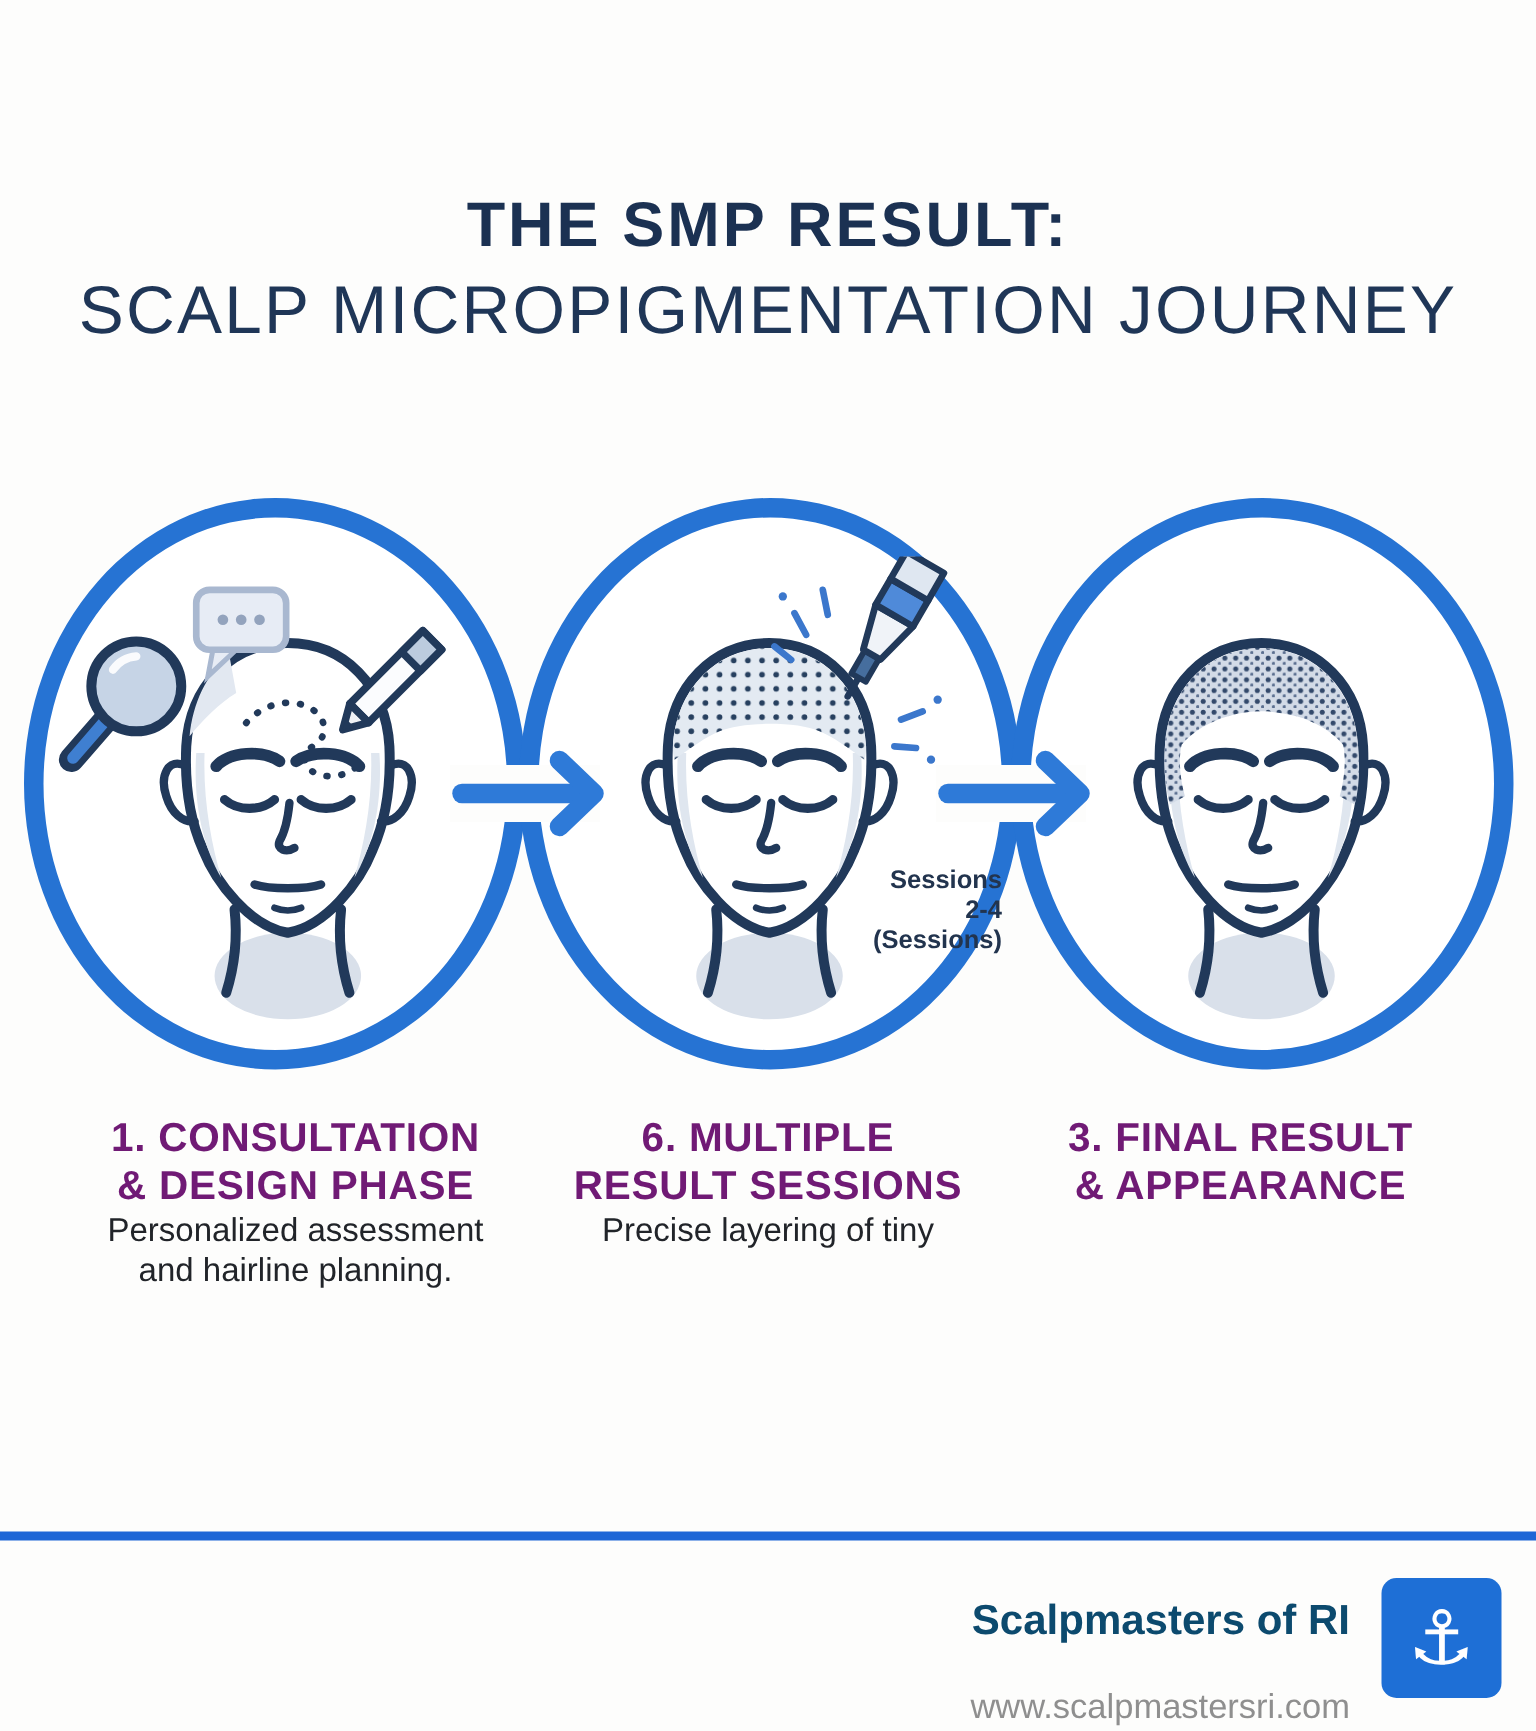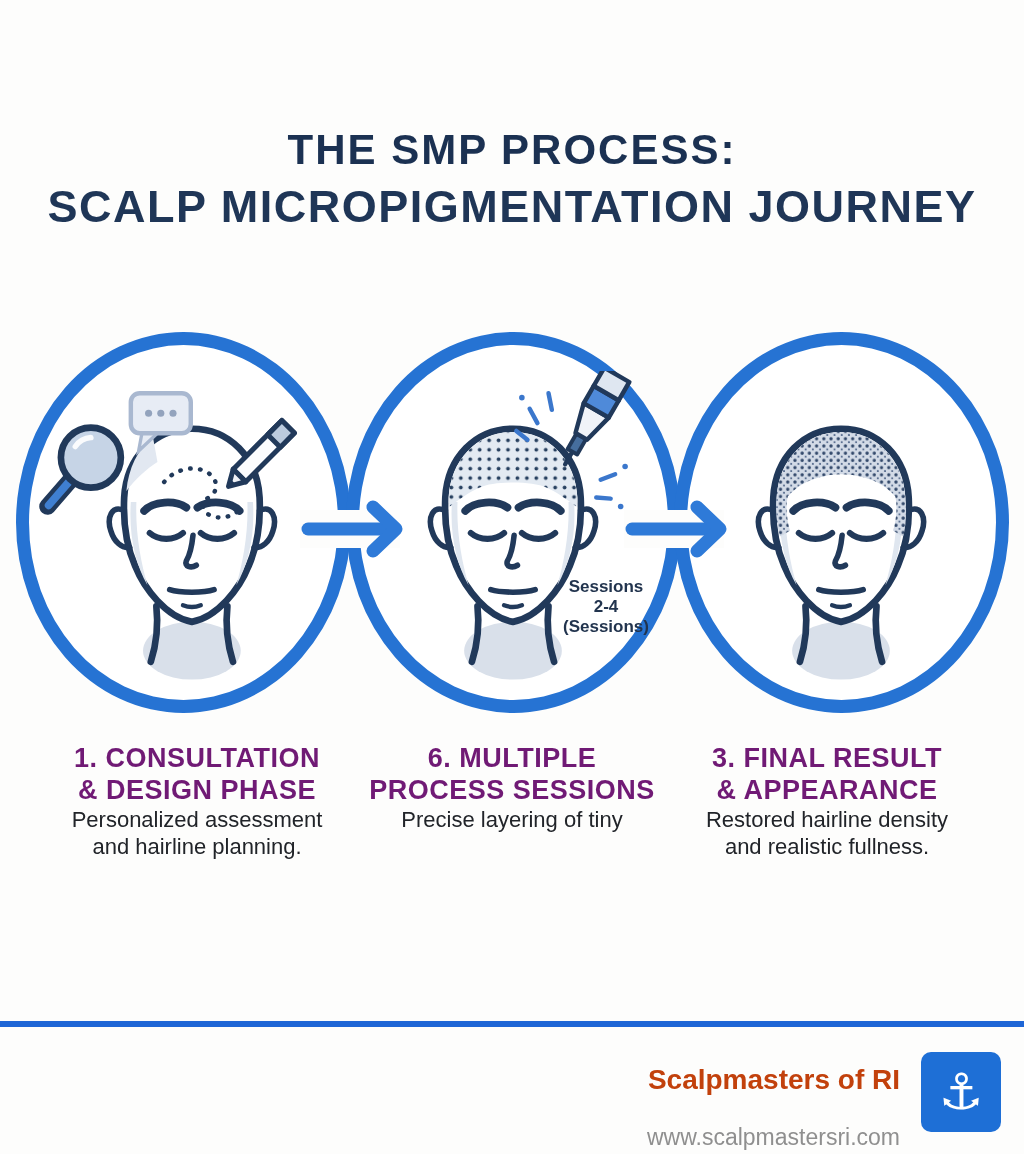--- a/index.html
+++ b/index.html
@@ -8,49 +8,49 @@
     background:#fdfdfc; overflow:hidden;
     font-family:"Liberation Sans", sans-serif;
   }
   
   .title1{
     position:absolute; top:126px; left:0; width:1024px; text-align:center;
     font-size:42px; font-weight:800; letter-spacing:2px; color:#1b3152;
   }
   .title2{
     position:absolute; top:181px; left:0; width:1024px; text-align:center;
-    font-size:45px; font-weight:700; letter-spacing:1.5px; color:#1f3657;
+    font-size:45px; font-weight:400; letter-spacing:1.5px; color:#1f3657;
   }
   
   .circle{
     position:absolute; top:332px; width:335px; height:381px;
     border:13px solid #2673d3; border-radius:50%;
     background:#ffffff; box-sizing:border-box; z-index:1;
   }
   .c1{left:16px;} .c2{left:346px;} .c3{left:674px;}
   .circle svg.head{position:absolute; left:4px; top:26px;}
   
   .arrow{position:absolute; top:494px; z-index:3;}
   .a1{left:296px;} .a2{left:620px;}
   
   .annotation{
     position:absolute; left:544px; top:577px; width:124px; z-index:4;
-    text-align:center; font-size:17px; font-weight:700; line-height:20px;
+    text-align:right; font-size:17px; font-weight:700; line-height:20px;
     color:#22344e;
   }
   
   .col{position:absolute; top:742px; width:340px; text-align:center;}
   .col1{left:27px;} .col2{left:342px;} .col3{left:657px;}
   .stitle{font-size:27px; font-weight:800; line-height:32px; color:#701a75; letter-spacing:0.5px;}
   .sdesc{margin-top:0; font-size:22px; font-weight:400; line-height:27px; color:#212429;}
   
   .rule{position:absolute; left:0; top:1021px; width:1024px; height:6px; background:#1e66d6;}
   .brand{
     position:absolute; right:124px; top:1064px; width:400px; text-align:right;
-    font-size:28px; font-weight:700; color:#c2410c;
+    font-size:28px; font-weight:700; color:#0c4a6e;
   }
   .site{
     position:absolute; right:124px; top:1094px; width:400px; text-align:right;
     font-size:23px; font-weight:400; color:#8f8f8f;margin-top:30px;
   }
   .logo{
     position:absolute; left:921px; top:1052px; width:80px; height:80px;
     background:#1e6fd6; border-radius:10px;
     display:flex; align-items:center; justify-content:center;
   }
@@ -59,21 +59,21 @@
     font-size:50px; color:#ffffff; line-height:1;
   }
   
   .oln{fill:none; stroke:#21395a; stroke-linecap:round; stroke-linejoin:round;}
 </style>
 </head>
 <body>
 
 <div class="stage">
 
-  <div class="title1">THE SMP PROCESS:</div>
+  <div class="title1">THE SMP RESULT:</div>
   <div class="title2">SCALP MICROPIGMENTATION JOURNEY</div>
 
   <div class="circle c1">
     <svg class="head" width="300" height="333" viewBox="0 0 270 300">
       <g transform="translate(8,0)">
         <ellipse cx="135" cy="252" rx="44" ry="26" fill="#d9e0ea"></ellipse>
         <path class="oln" stroke-width="6" d="M103,212 C105,230 103,246 98,262"></path>
         <path class="oln" stroke-width="6" d="M167,212 C165,230 167,246 172,262"></path>
         <path class="oln" stroke-width="5" fill="#f0f3f7" d="M74,126 C63,120 58,132 62,144 C65,154 72,160 79,159"></path>
         <path class="oln" stroke-width="5" fill="#f0f3f7" d="M196,126 C207,120 212,132 208,144 C205,154 198,160 191,159"></path>
@@ -211,34 +211,30 @@
       <span>&amp; DESIGN PHASE</span>
     </div>
     <div class="sdesc">
       <span>Personalized assessment</span><br>
       <span>and hairline planning.</span>
     </div>
   </div>
   <div class="col col2">
     <div class="stitle">
       <span>6. MULTIPLE</span><br>
-      <span>PROCESS SESSIONS</span>
+      <span>RESULT SESSIONS</span>
     </div>
     <div class="sdesc">
       <span>Precise layering of tiny</span><br>
     </div>
   </div>
   <div class="col col3">
     <div class="stitle">
       <span>3. FINAL RESULT</span><br>
       <span>&amp; APPEARANCE</span>
-    </div>
-    <div class="sdesc">
-      <span>Restored hairline density</span><br>
-      <span>and realistic fullness.</span>
     </div>
   </div>
 
   <div class="rule"></div>
   <div class="brand">Scalpmasters of RI</div>
   <div class="site">www.scalpmastersri.com</div>
   <div class="logo">
     <span>⚓</span>
   </div>
 

